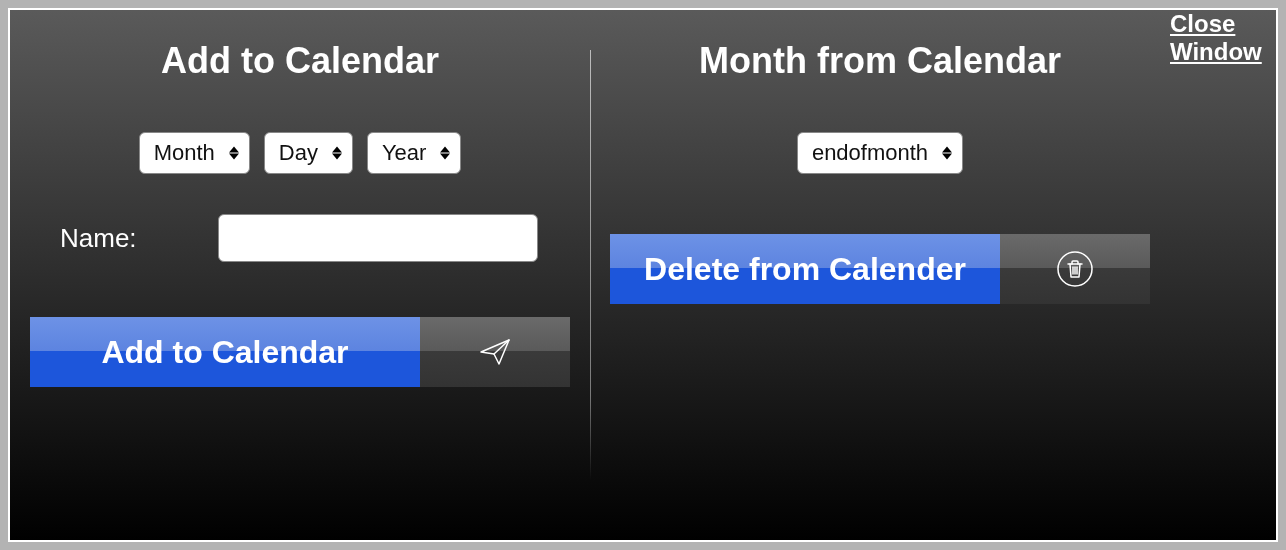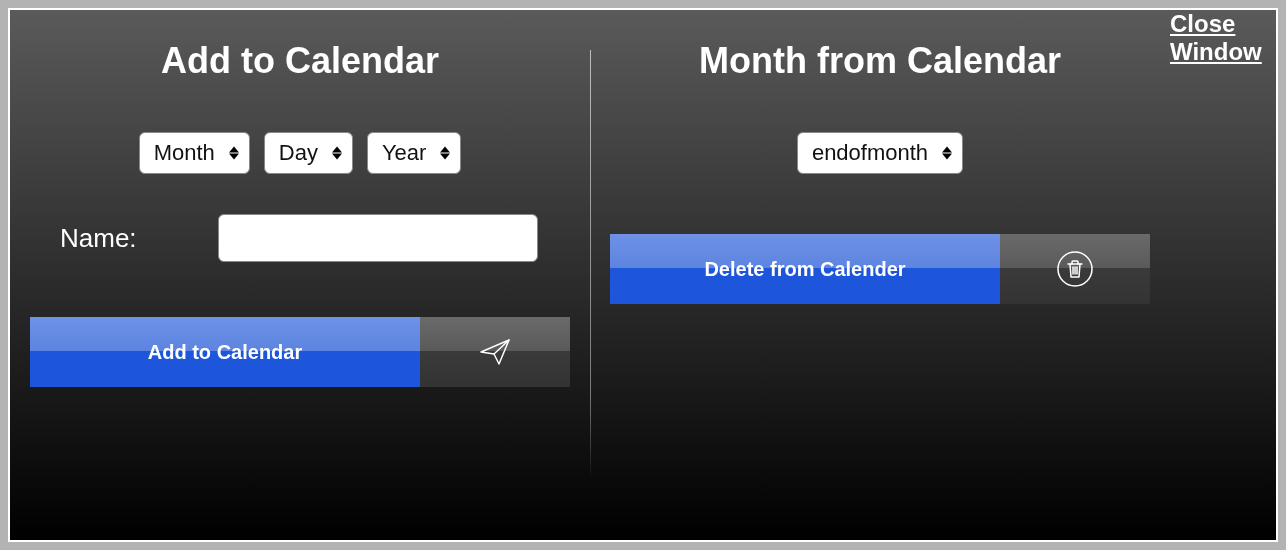--- a/index.html
+++ b/index.html
@@ -111,21 +111,21 @@
       cursor: pointer;
       margin-bottom: 10px;
     }
     .btn-text {
       flex: 0 0 390px;
       background: linear-gradient(to bottom, #6d92e6 0%, #5d84e0 48%, #1d56db 49%, #1d56db 100%);
       display: flex;
       align-items: center;
       justify-content: center;
       color: #ffffff;
-      font-size: 20px;
+      font-size: 32px;
       font-weight: 600;
     }
     .btn-icon {
       flex: 1;
       background: linear-gradient(to bottom, #6a6a6a 0%, #5a5a5a 48%, #3a3a3a 49%, #333333 100%);
       display: flex;
       align-items: center;
       justify-content: center;
     }
     .close-row {

